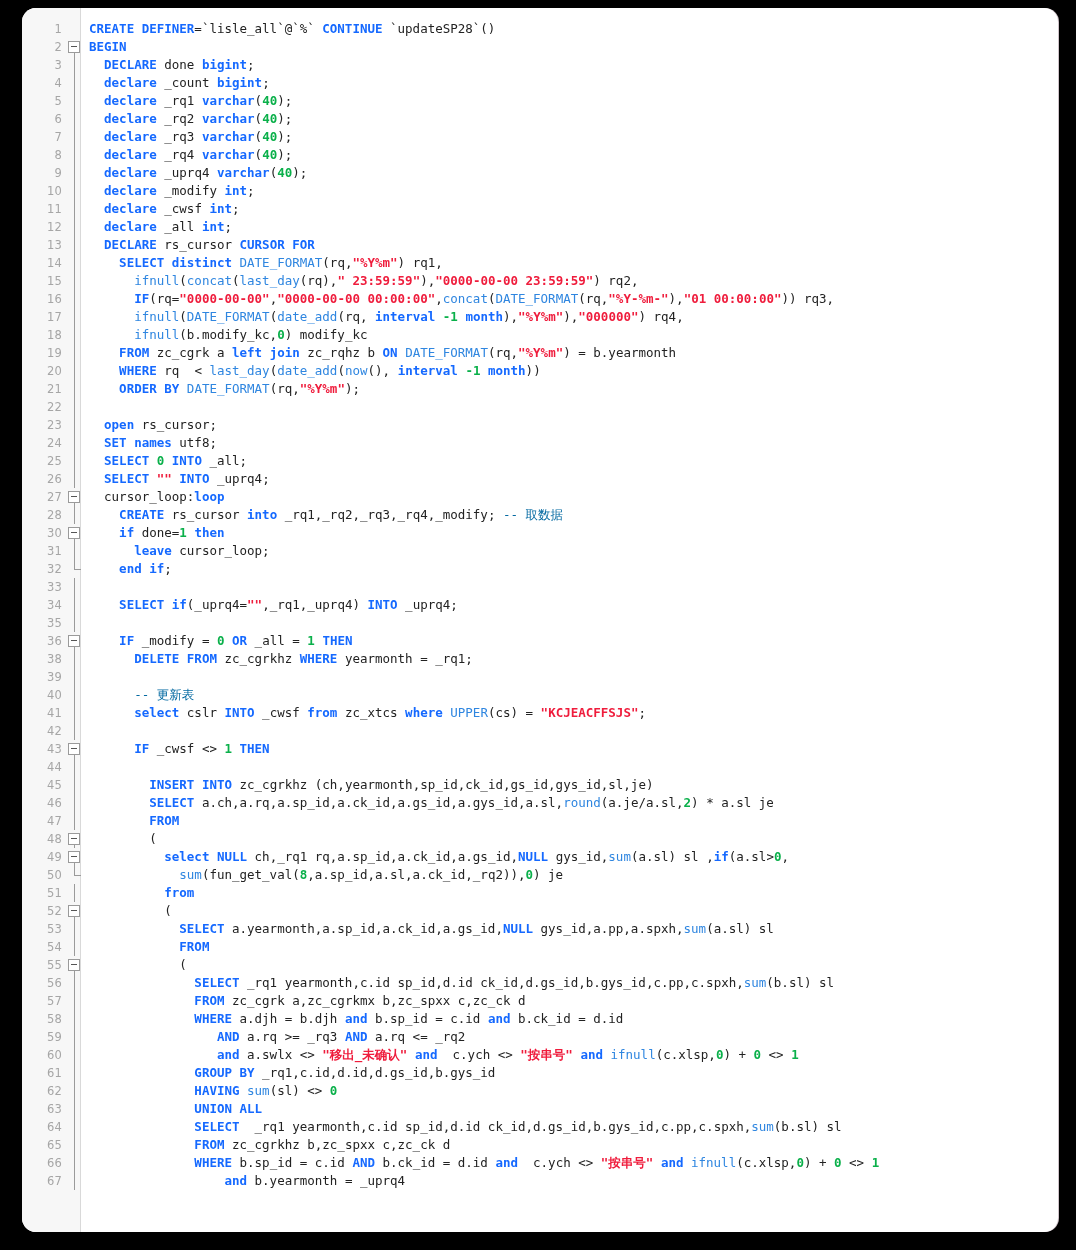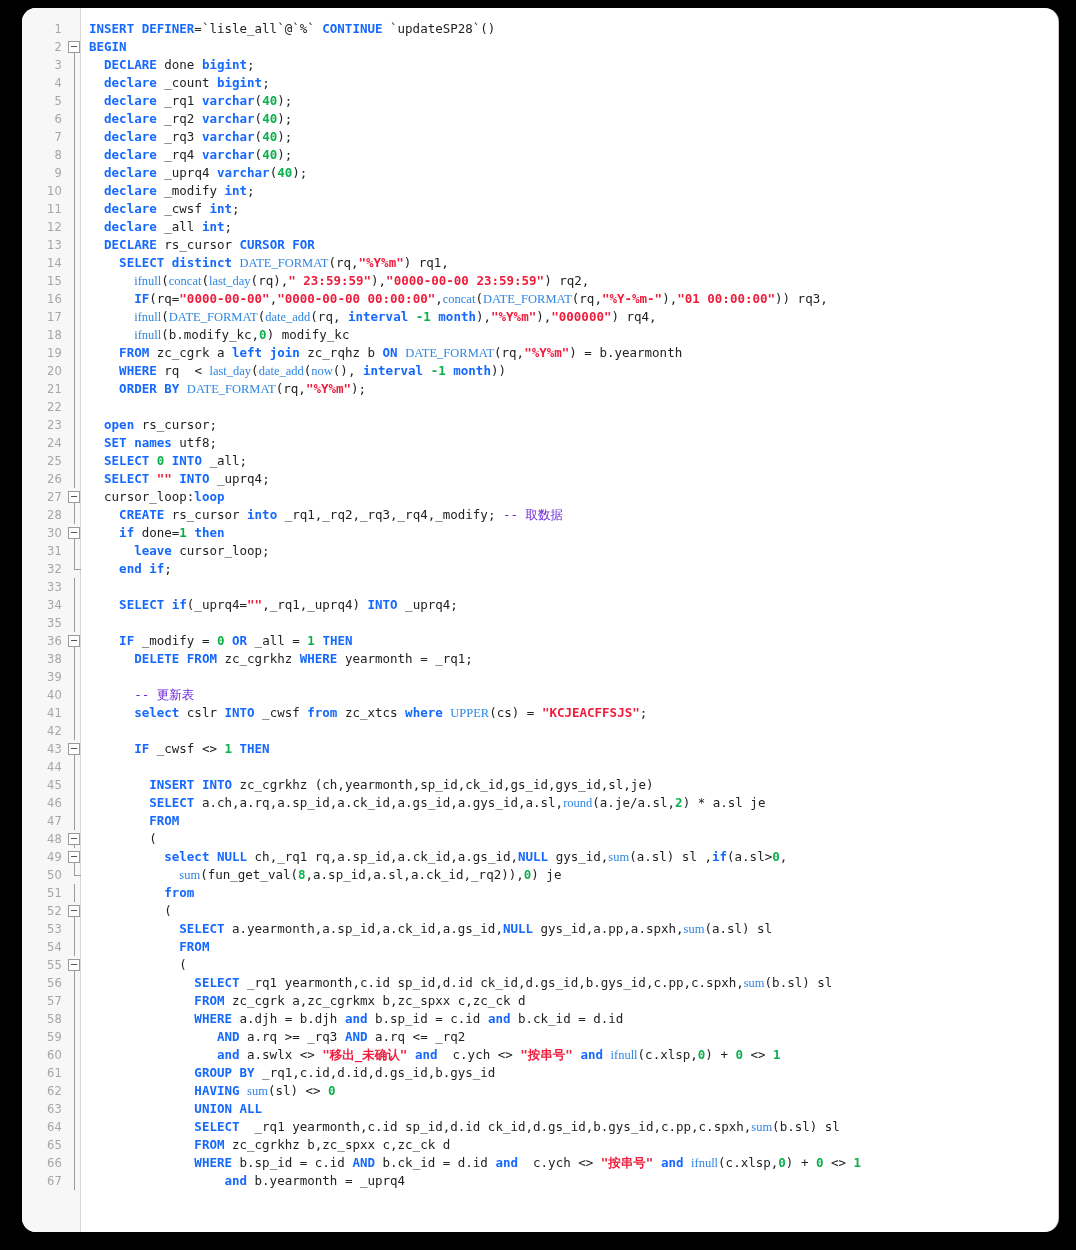--- a/index.html
+++ b/index.html
@@ -126,34 +126,34 @@
 
   .code {
     position: absolute;
     left: 67px;
     top: 0;
     color: #222222;
   }
 
   
   .kw   { color: #1569ff; font-weight: bold; }
-  .fn   { color: #2f86e0; font-family: Liberation Serif, serif; }
+  .fn   { color: #2f86e0; }
   .str  { color: #ef1c3c; font-weight: bold; }
   .num  { color: #0ab04a; font-weight: bold; }
-  .cmt  { color: #6d28d9; }
+  .cmt  { color: #0369a1; }
   .pl   { color: #222222; }
 </style>
 </head>
 <body>
 
 <div id="code-panel">
   <div id="gutter-bg"></div>
   <div id="gutter-rule"></div>
   <div id="rows">
-      <div class="row"><span class="lineno">1</span><span class="code"><span class="kw">INSERT DEFINER</span><span class="pl">=`lisle_all`@`%` </span><span class="kw">CONTINUE</span><span class="pl"> `updateSP28`()</span></span></div>
+      <div class="row"><span class="lineno">1</span><span class="code"><span class="kw">CREATE DEFINER</span><span class="pl">=`lisle_all`@`%` </span><span class="kw">CONTINUE</span><span class="pl"> `updateSP28`()</span></span></div>
       <div class="row"><span class="lineno">2</span><span class="foldcol"><span class="fold-line" style="top: 15px; height: 3px;"></span><span class="fold-box"></span></span><span class="code"><span class="kw">BEGIN</span></span></div>
       <div class="row"><span class="lineno">3</span><span class="foldcol"><span class="fold-line"></span></span><span class="code"><span class="pl">  </span><span class="kw">DECLARE</span><span class="pl"> done </span><span class="kw">bigint</span><span class="pl">;</span></span></div>
       <div class="row"><span class="lineno">4</span><span class="foldcol"><span class="fold-line"></span></span><span class="code"><span class="pl">  </span><span class="kw">declare</span><span class="pl"> _count </span><span class="kw">bigint</span><span class="pl">;</span></span></div>
       <div class="row"><span class="lineno">5</span><span class="foldcol"><span class="fold-line"></span></span><span class="code"><span class="pl">  </span><span class="kw">declare</span><span class="pl"> _rq1 </span><span class="kw">varchar</span><span class="pl">(</span><span class="num">40</span><span class="pl">);</span></span></div>
       <div class="row"><span class="lineno">6</span><span class="foldcol"><span class="fold-line"></span></span><span class="code"><span class="pl">  </span><span class="kw">declare</span><span class="pl"> _rq2 </span><span class="kw">varchar</span><span class="pl">(</span><span class="num">40</span><span class="pl">);</span></span></div>
       <div class="row"><span class="lineno">7</span><span class="foldcol"><span class="fold-line"></span></span><span class="code"><span class="pl">  </span><span class="kw">declare</span><span class="pl"> _rq3 </span><span class="kw">varchar</span><span class="pl">(</span><span class="num">40</span><span class="pl">);</span></span></div>
       <div class="row"><span class="lineno">8</span><span class="foldcol"><span class="fold-line"></span></span><span class="code"><span class="pl">  </span><span class="kw">declare</span><span class="pl"> _rq4 </span><span class="kw">varchar</span><span class="pl">(</span><span class="num">40</span><span class="pl">);</span></span></div>
       <div class="row"><span class="lineno">9</span><span class="foldcol"><span class="fold-line"></span></span><span class="code"><span class="pl">  </span><span class="kw">declare</span><span class="pl"> _uprq4 </span><span class="kw">varchar</span><span class="pl">(</span><span class="num">40</span><span class="pl">);</span></span></div>
       <div class="row"><span class="lineno">10</span><span class="foldcol"><span class="fold-line"></span></span><span class="code"><span class="pl">  </span><span class="kw">declare</span><span class="pl"> _modify </span><span class="kw">int</span><span class="pl">;</span></span></div>
       <div class="row"><span class="lineno">11</span><span class="foldcol"><span class="fold-line"></span></span><span class="code"><span class="pl">  </span><span class="kw">declare</span><span class="pl"> _cwsf </span><span class="kw">int</span><span class="pl">;</span></span></div>

